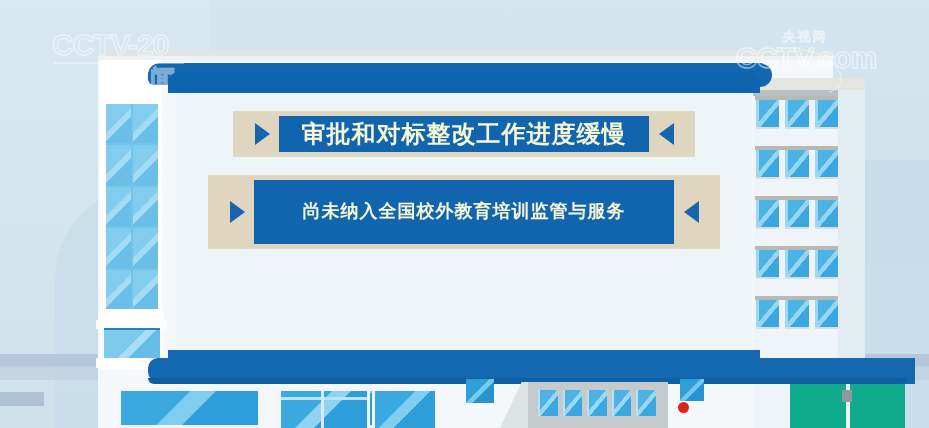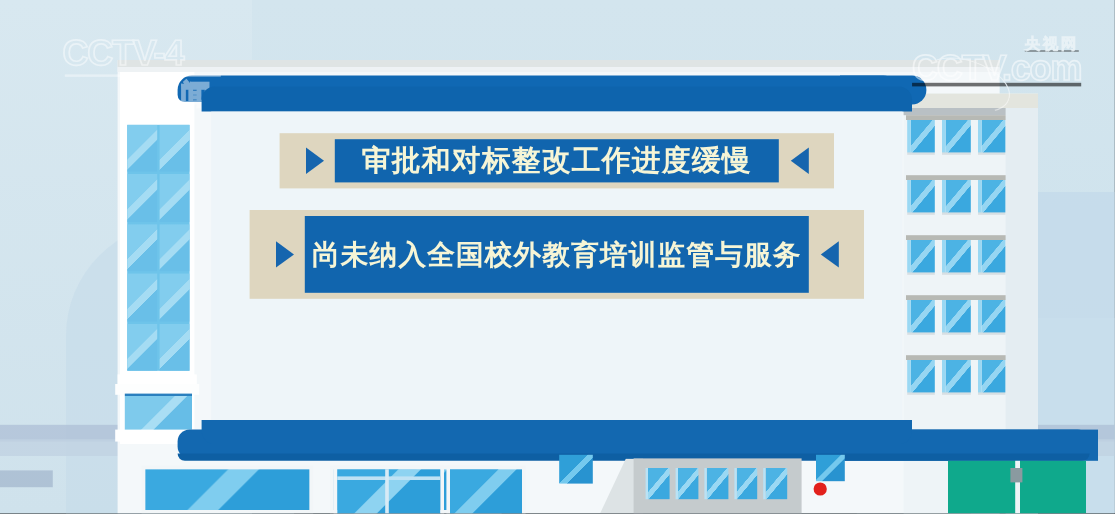--- a/index.html
+++ b/index.html
@@ -231,21 +231,21 @@
   }
   .wm-left .xinwen {
     margin-top: 2px; text-align: right;
     font-size: 26px; font-weight: bold; letter-spacing: 12px;
     color: transparent; -webkit-text-stroke: 1.2px rgba(255,255,255,.9);
   }
   .wm-left .rule {
     position:absolute; left:2px; top:32px; width:130px; height:1.5px;
     background: rgba(255,255,255,.8);
   }
-  .wm-right { right: 28px; top: 28px; width: 190px; height: 58px; opacity: .55; text-align:right;text-decoration:underline;}
+  .wm-right { right: 28px; top: 28px; width: 190px; height: 58px; opacity: .55; text-align:center;}
   .wm-right .cn {
     font-size: 13px; letter-spacing: 2px; color: transparent;
     -webkit-text-stroke: 1px rgba(255,255,255,.9);
     margin-bottom: -4px; padding-right: 2px;
   }
   .wm-right .dom {
     font-size: 30px; font-weight: bold; letter-spacing: -1px;
     color: transparent; -webkit-text-stroke: 1.4px rgba(255,255,255,.95);
     line-height: 1.05;
   }
@@ -317,21 +317,21 @@
   .hl-bar {
     flex: 1; align-self: stretch;
     background: #1165ae;
     display: flex; flex-direction: column;
     align-items: center; justify-content: center;
     color: #f6f5d6;
     font-weight: bold;
     letter-spacing: 1px;
   }
   .hl-frame.f1 .hl-bar { font-size: 24px; }
-  .hl-frame.f2 .hl-bar { font-size: 23px; line-height: 1.22; }
+  .hl-frame.f2 .hl-bar { font-size: 18px; line-height: 1.22; }
 
   .gap-mid { height: 18px; }
 </style>
 </head>
 <body>
 
 <div id="stage">
 
   <div class="scene">
     <div class="sky"></div>
@@ -425,21 +425,21 @@
     </div>
     <div class="blue-tab2"></div>
     <div class="teal-door">
       <div class="gap"></div>
       <div class="knob"></div>
     </div>
     <div class="left-small-strip"></div>
   </div>
 
   <div class="wm wm-left">
-    <div class="cctv">CCTV-4</div>
+    <div class="cctv">CCTV-20</div>
     <div class="rule"></div>
     <div class="xinwen">新闻</div>
   </div>
 
   <div class="wm wm-right">
     <div class="wm-swoosh"></div>
     <div class="cn">央视网</div>
     <div class="dom">CCTV.com</div>
   </div>
 

